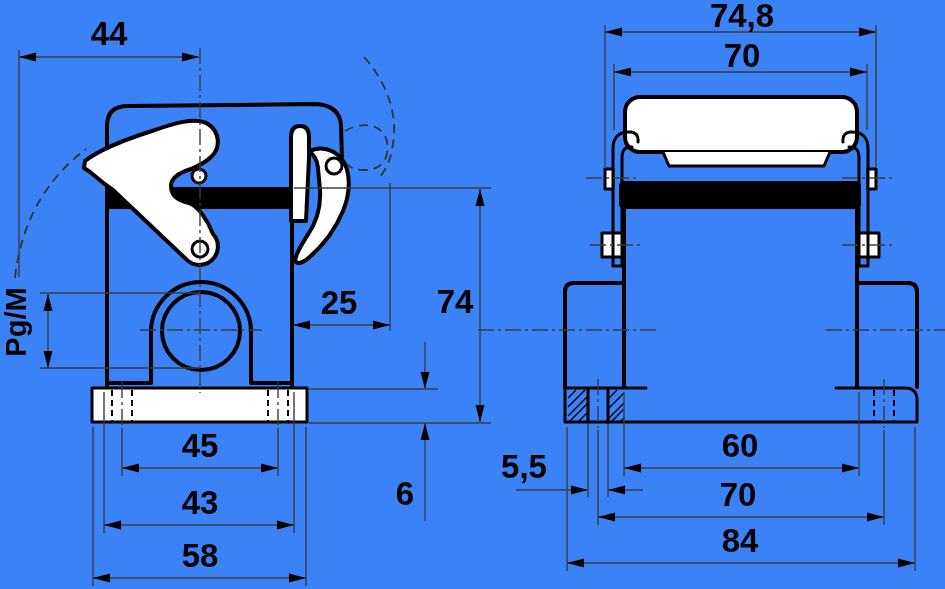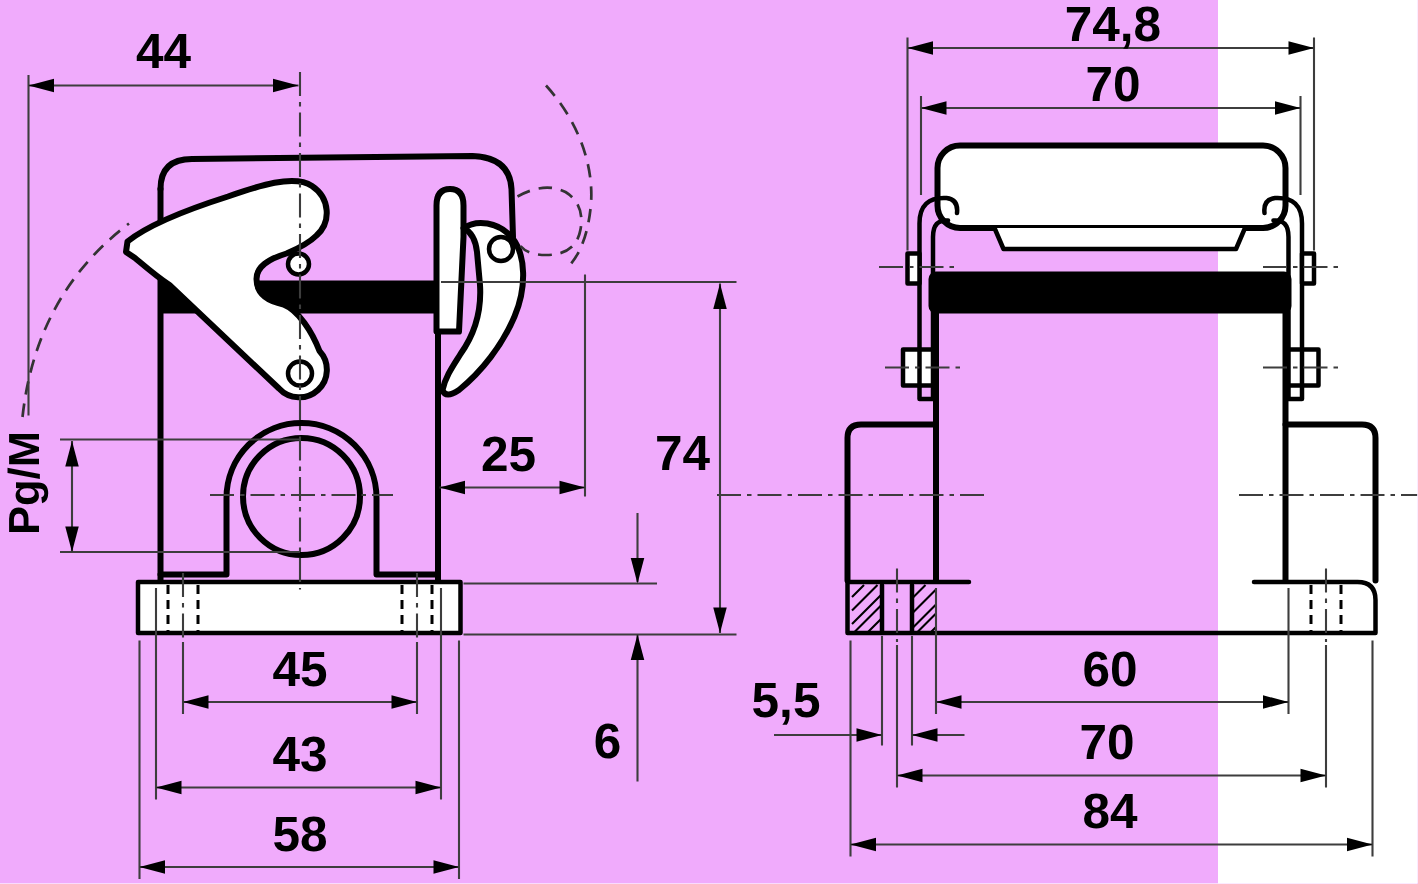--- a/index.html
+++ b/index.html
@@ -1,16 +1,16 @@
 <!DOCTYPE html>
 <html><head>
 <meta charset="utf-8">
 <style>
   html,body{margin:0;padding:0;background:#ffffff;}
-  .canvas{width:812px;height:589px;background:#f0abfc;position:relative;font-family:"Liberation Sans",sans-serif;}
+  .canvas{width:945px;height:589px;background:#3b82f6;position:relative;font-family:"Liberation Sans",sans-serif;}
   svg{display:block;}
   .outline{stroke:#000;stroke-width:4;fill:none;stroke-linecap:round;stroke-linejoin:round;}
   .outline-med{stroke:#000;stroke-width:3;fill:none;stroke-linecap:round;stroke-linejoin:round;}
   .white-part{stroke:#000;stroke-width:4;fill:#fff;stroke-linejoin:round;}
   .white-part-med{stroke:#000;stroke-width:3;fill:#fff;stroke-linejoin:round;}
   .black-fill{fill:#000;stroke:none;}
   .thin{stroke:#3d3d3d;stroke-width:1.4;fill:none;}
   .centerline{stroke:#3d3d3d;stroke-width:1.4;fill:none;stroke-dasharray:16,4,3,4;}
   .hidden-line{stroke:#000;stroke-width:2;fill:none;stroke-dasharray:6,4;}
   .phantom{stroke:#333;stroke-width:1.8;fill:none;stroke-dasharray:9,6;}

